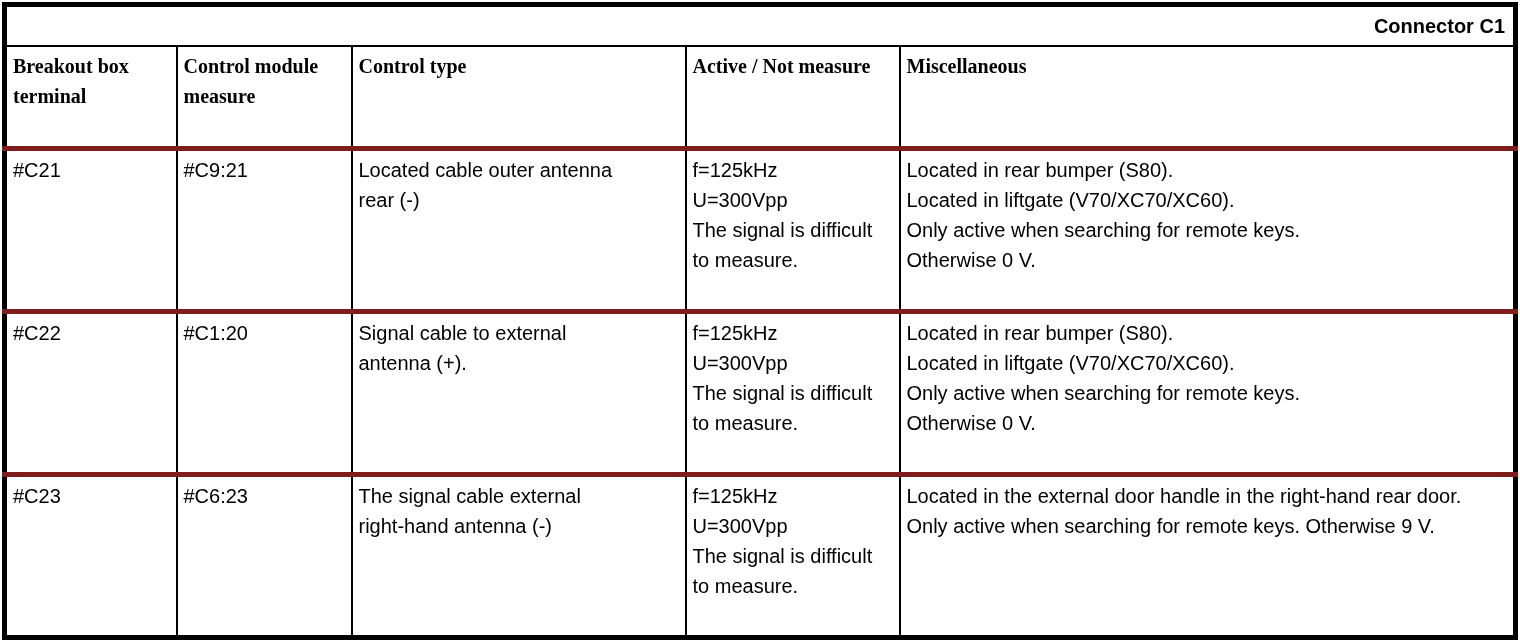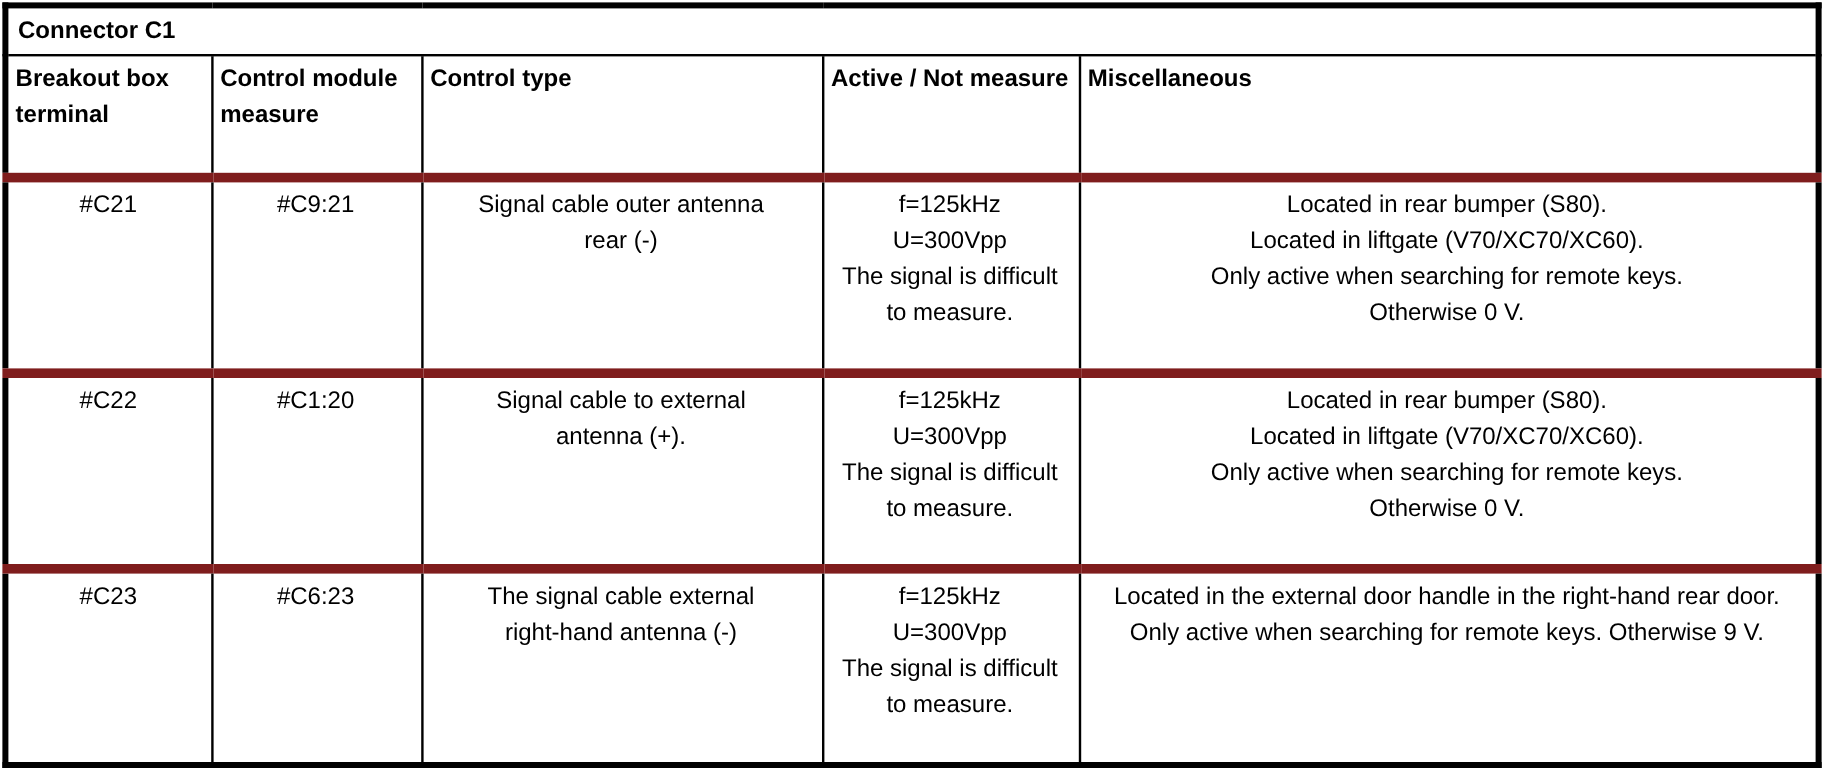--- a/index.html
+++ b/index.html
@@ -28,38 +28,38 @@
     vertical-align: top;
     text-align: left;
     padding: 4px 8px 4px 6px;
     font-size: 20px;
     line-height: 30px;
     white-space: pre-line;
     overflow: hidden;
     box-sizing: border-box;
   }
   tr.title-row th {
-    text-align: left;
+    text-align: right;
     font-weight: bold;
     white-space: normal;
     height: 40px;
     padding: 5px 8px;
     line-height: 28px;
     border-bottom: 2px solid #000000;
   }
   tr.header-row th {
     font-weight: bold;
     height: 102px;
     border-bottom: 3px solid #000000;
+    font-family: Liberation Serif, serif;
   }
   tr.data-row td {
     height: 163px;
-    border-top: 8px solid #7f1d1d;
+    border-top: 5px solid #7f1d1d;
     border-bottom: 3px solid #000000;
-    text-align: center;
   }
   table.spec-table {
     border: 5px solid #000000;
   }
   col.c-breakout { width: 172px; }
   col.c-module   { width: 175px; }
   col.c-signal   { width: 334px; }
   col.c-active   { width: 214px; }
   col.c-misc     { width: auto;  }
 </style>
@@ -84,21 +84,21 @@
         <th>Control module measure</th>
         <th>Control type</th>
         <th>Active / Not measure</th>
         <th>Miscellaneous</th>
       </tr>
     </thead>
     <tbody>
       <tr class="data-row">
         <td>#C21</td>
         <td>#C9:21</td>
-        <td>Signal cable outer antenna
+        <td>Located cable outer antenna
 rear (-)</td>
         <td>f=125kHz
 U=300Vpp
 The signal is difficult to measure.</td>
         <td>Located in rear bumper (S80).
 Located in liftgate (V70/XC70/XC60).
 Only active when searching for remote keys.
 Otherwise 0 V.</td>
       </tr>
       <tr class="data-row">

